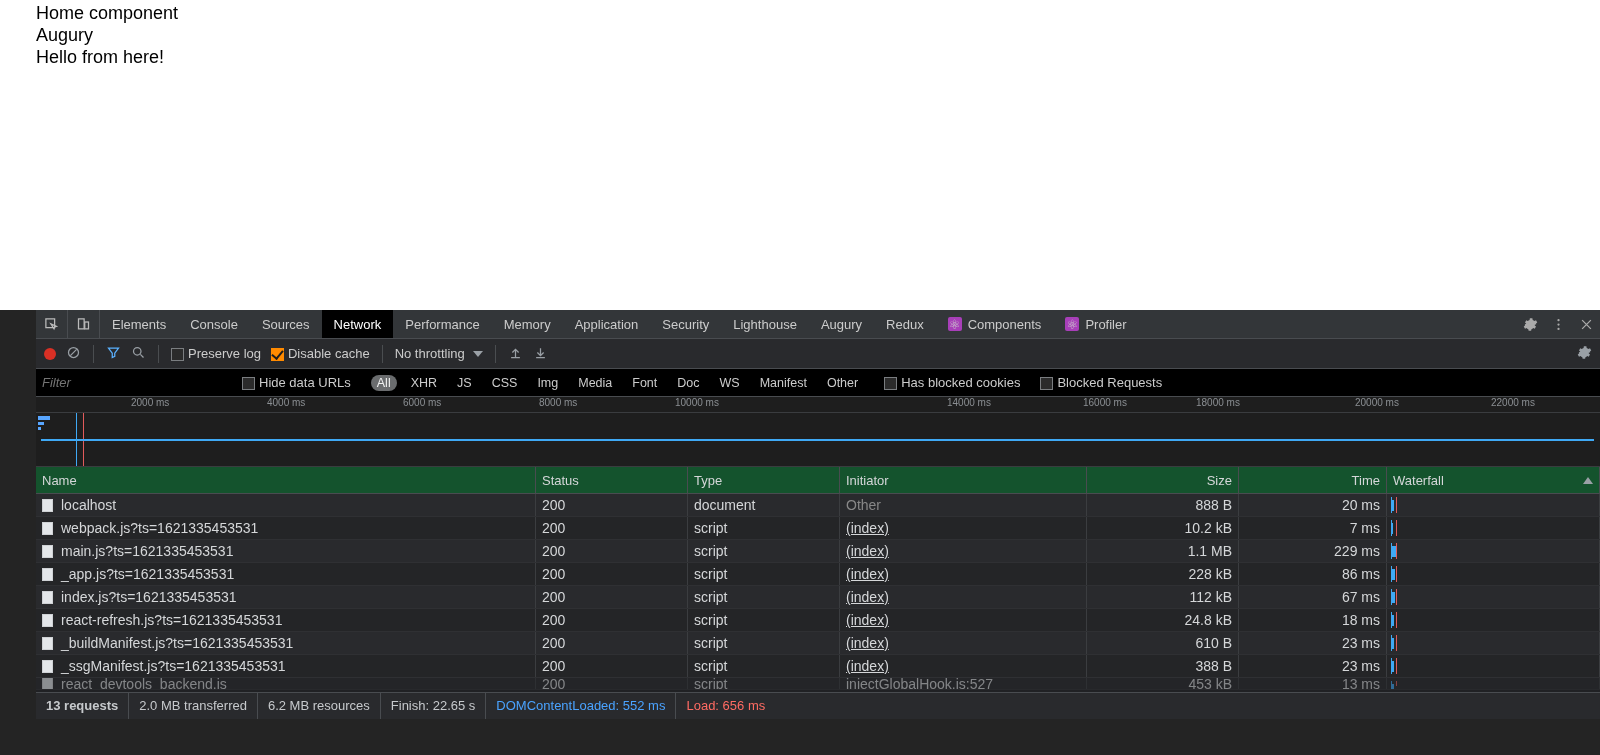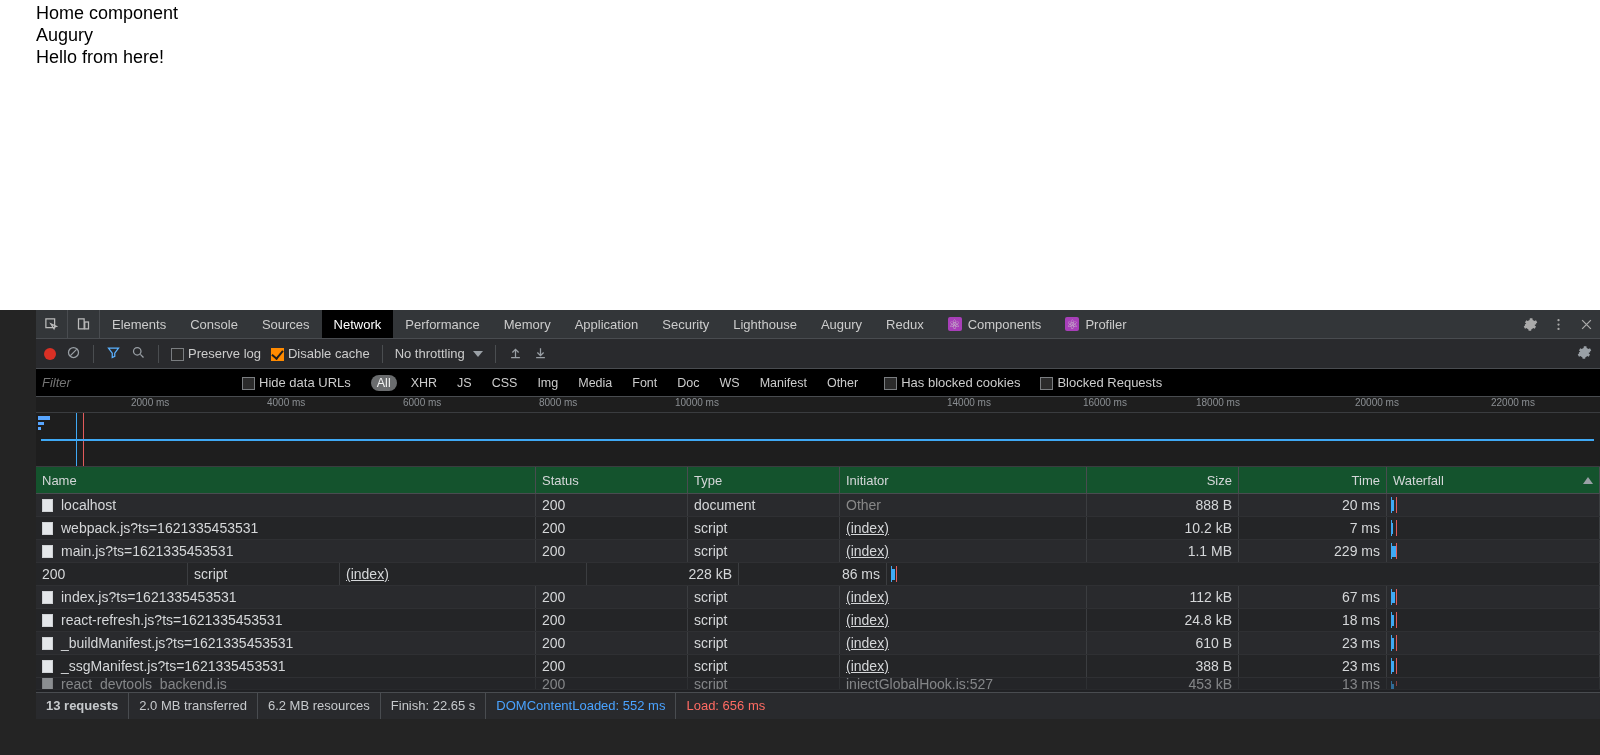--- a/index.html
+++ b/index.html
@@ -281,20 +281,24 @@
           </div>
           <div class="col size">1.1 MB</div>
           <div class="col time">229 ms</div>
           <div class="col waterfall wcell">
             <span class="vb"></span>
             <span class="vr"></span>
             <span class="bar" style="width:5px"></span>
           </div>
         </div>
         <div class="row">
+          <div class="col name">
+            <span class="doc-icon"></span>
+            <span>_app.js?ts=1621335453531</span>
+          </div>
           <div class="col status">200</div>
           <div class="col type">script</div>
           <div class="col init">
             <span class="init-link">(index)</span>
           </div>
           <div class="col size">228 kB</div>
           <div class="col time">86 ms</div>
           <div class="col waterfall wcell">
             <span class="vb"></span>
             <span class="vr"></span>

